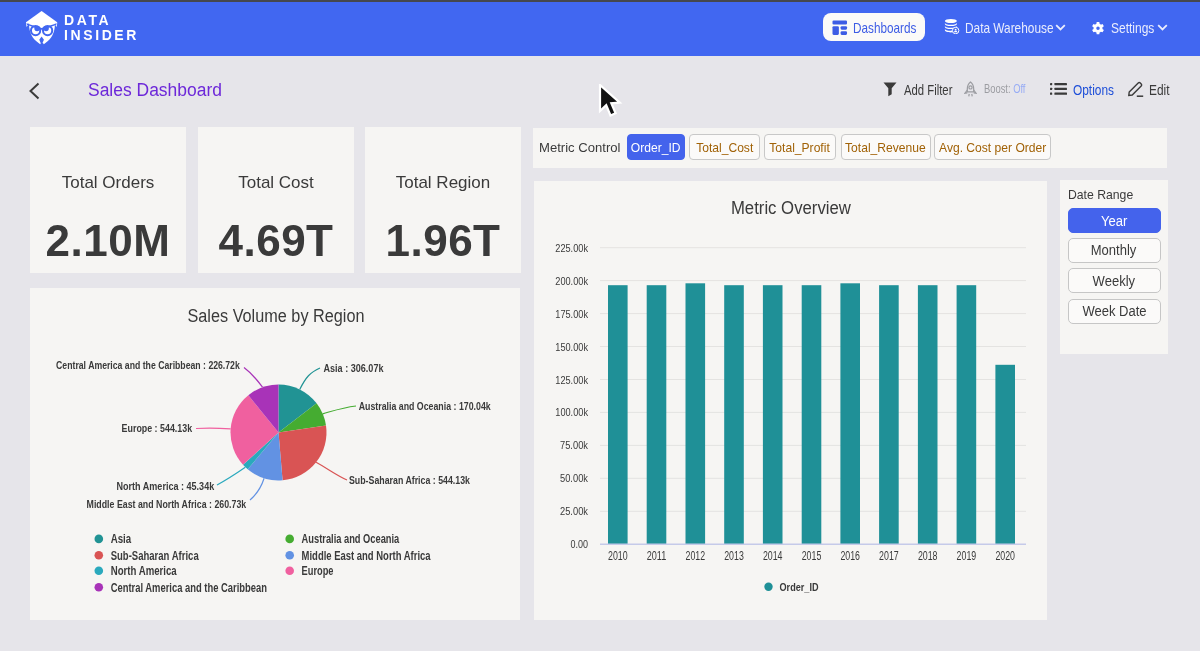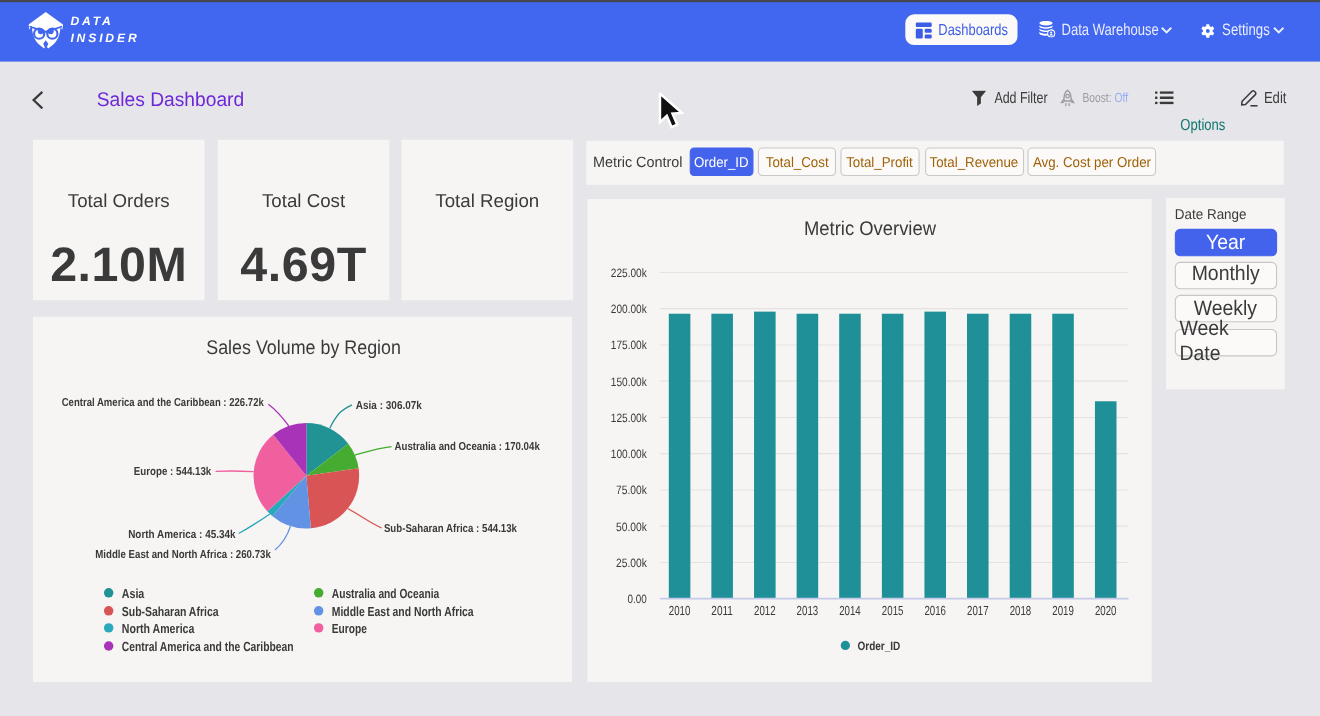--- a/index.html
+++ b/index.html
@@ -3,28 +3,28 @@
 <meta charset="utf-8">
 <style>
 * { margin:0; padding:0; box-sizing:border-box; }
 html,body { width:1200px; height:651px; overflow:hidden; }
 body { font-family:"Liberation Sans", sans-serif; background:#E6E5EA; position:relative; }
 .abs { position:absolute; }
 .card { position:absolute; background:#F6F5F3; }
 .sx { display:inline-block; transform-origin:left center; white-space:nowrap; }
 .topbar { position:absolute; left:0; top:0; width:1200px; height:56px; background:#4167F1; }
 .topline { position:absolute; left:0; top:0; width:1200px; height:2px; background:#45474e; }
-.logo-text { position:absolute; left:64px; top:13px; color:#fff; font-size:11px; font-weight:bold; letter-spacing:2.6px; line-height:14.7px;font-style:italic; }
+.logo-text { position:absolute; left:64px; top:13px; color:#fff; font-size:14px; font-weight:bold; letter-spacing:2.6px; line-height:14.7px; }
 .navtxt { position:absolute; color:#EAEDFD; font-size:15px; }
 .kpi { position:absolute; background:#F6F5F3; width:156px; height:146px; text-align:center; }
 .kpi .t { margin-top:46px; font-size:17px; color:#3A3A3A; }
 .kpi .v { margin-top:23px; font-size:44px; letter-spacing:0.5px; font-weight:bold; color:#3A3A3A; }
 .mbtn { position:absolute; top:134px; height:26px; background:#FBFAF9; border:1px solid #C8C8C8; border-radius:4px; font-size:13px; color:#a16207; display:flex; align-items:center; justify-content:center; white-space:nowrap; }
 .mbtn > span { display:inline-block; transform:scaleX(0.93); }
-.dbtn { position:absolute; left:1067.5px; width:93px; height:25px; background:#FBFAF9; border:1px solid #C6C6C6; border-radius:5px; font-size:19px; color:#3A3A3A; display:flex; align-items:center; justify-content:center; }
+.dbtn { position:absolute; left:1067.5px; width:93px; height:25px; background:#FBFAF9; border:1px solid #C6C6C6; border-radius:5px; font-size:14px; color:#3A3A3A; display:flex; align-items:center; justify-content:center; }
 .dbtn > span { display:inline-block; transform:scaleX(0.93); }
 </style>
 </head>
 <body>
 
 <div class="topbar"></div>
 <div class="topline"></div>
 
 <svg class="abs" style="left:26px; top:9px;" width="32" height="36" viewBox="0 0 40 45">
   <path d="M4,16 L36,16 C36.8,26 33.8,34.8 27,40.3 L22.3,44 C21.6,41.8 18.4,41.8 17.7,44 L13,40.3 C6.2,34.8 3.2,26 4,16 Z" fill="#fff"></path>
@@ -96,38 +96,39 @@
 <svg class="abs" style="left:1050px; top:83px;" width="17" height="12" viewBox="0 0 17 12">
   <g fill="#3A3A3A">
     <rect x="0" y="0" width="2.2" height="2.2" rx="0.4"></rect>
       <rect x="4.4" y="0" width="12.6" height="2.2" rx="0.4"></rect>
     <rect x="0" y="4.8" width="2.2" height="2.2" rx="0.4"></rect>
       <rect x="4.4" y="4.8" width="12.6" height="2.2" rx="0.4"></rect>
     <rect x="0" y="9.6" width="2.2" height="2.2" rx="0.4"></rect>
       <rect x="4.4" y="9.6" width="12.6" height="2.2" rx="0.4"></rect>
   </g>
 </svg>
-<div class="abs" style="left:1072.5px; top:81.5px; font-size:14.5px; color:#0f766e;margin-top:24px;"><span class="sx" style="transform:scaleX(0.82);">Options</span></div>
+<div class="abs" style="left:1072.5px; top:81.5px; font-size:14.5px; color:#1d4ed8;"><span class="sx" style="transform:scaleX(0.82);">Options</span></div>
 
 <svg class="abs" style="left:1128px; top:80.5px;" width="16" height="16" viewBox="0 0 16 16">
   <path d="M1.2,11 L10.2,2 C10.8,1.4 11.7,1.4 12.3,2 L13.2,2.9 C13.8,3.5 13.8,4.4 13.2,5 L4.2,14 L0.8,14.4 Z" fill="none" stroke="#3A3A3A" stroke-width="1.4"></path>
   <path d="M8.8,15.2 L15.2,15.2" stroke="#3A3A3A" stroke-width="1.5"></path>
 </svg>
 <div class="abs" style="left:1148.5px; top:81.5px; font-size:14.5px; color:#3A3A3A;"><span class="sx" style="transform:scaleX(0.82);">Edit</span></div>
 
 <div class="kpi" style="left:30px; top:127px;">
     <div class="t">Total Orders</div>
     <div class="v">2.10M</div>
   </div>
 <div class="kpi" style="left:198px; top:127px;">
     <div class="t">Total Cost</div>
     <div class="v">4.69T</div>
   </div>
 <div class="kpi" style="left:365px; top:127px;">
     <div class="t">Total Region</div>
+    <div class="v">1.96T</div>
   </div>
 
 <div class="card" style="left:533px; top:128px; width:634px; height:40px;"></div>
 <div class="abs" style="left:539px; top:140px; font-size:13.5px; color:#3A3A3A;"><span class="sx" style="transform:scaleX(0.97);">Metric Control</span></div>
 <div class="mbtn" style="left:627px; width:57.5px; background:#4463EC; border-color:#4463EC; color:#fff;">
     <span>Order_ID</span>
   </div>
 <div class="mbtn" style="left:689px; width:70.5px;">
     <span>Total_Cost</span>
   </div>

